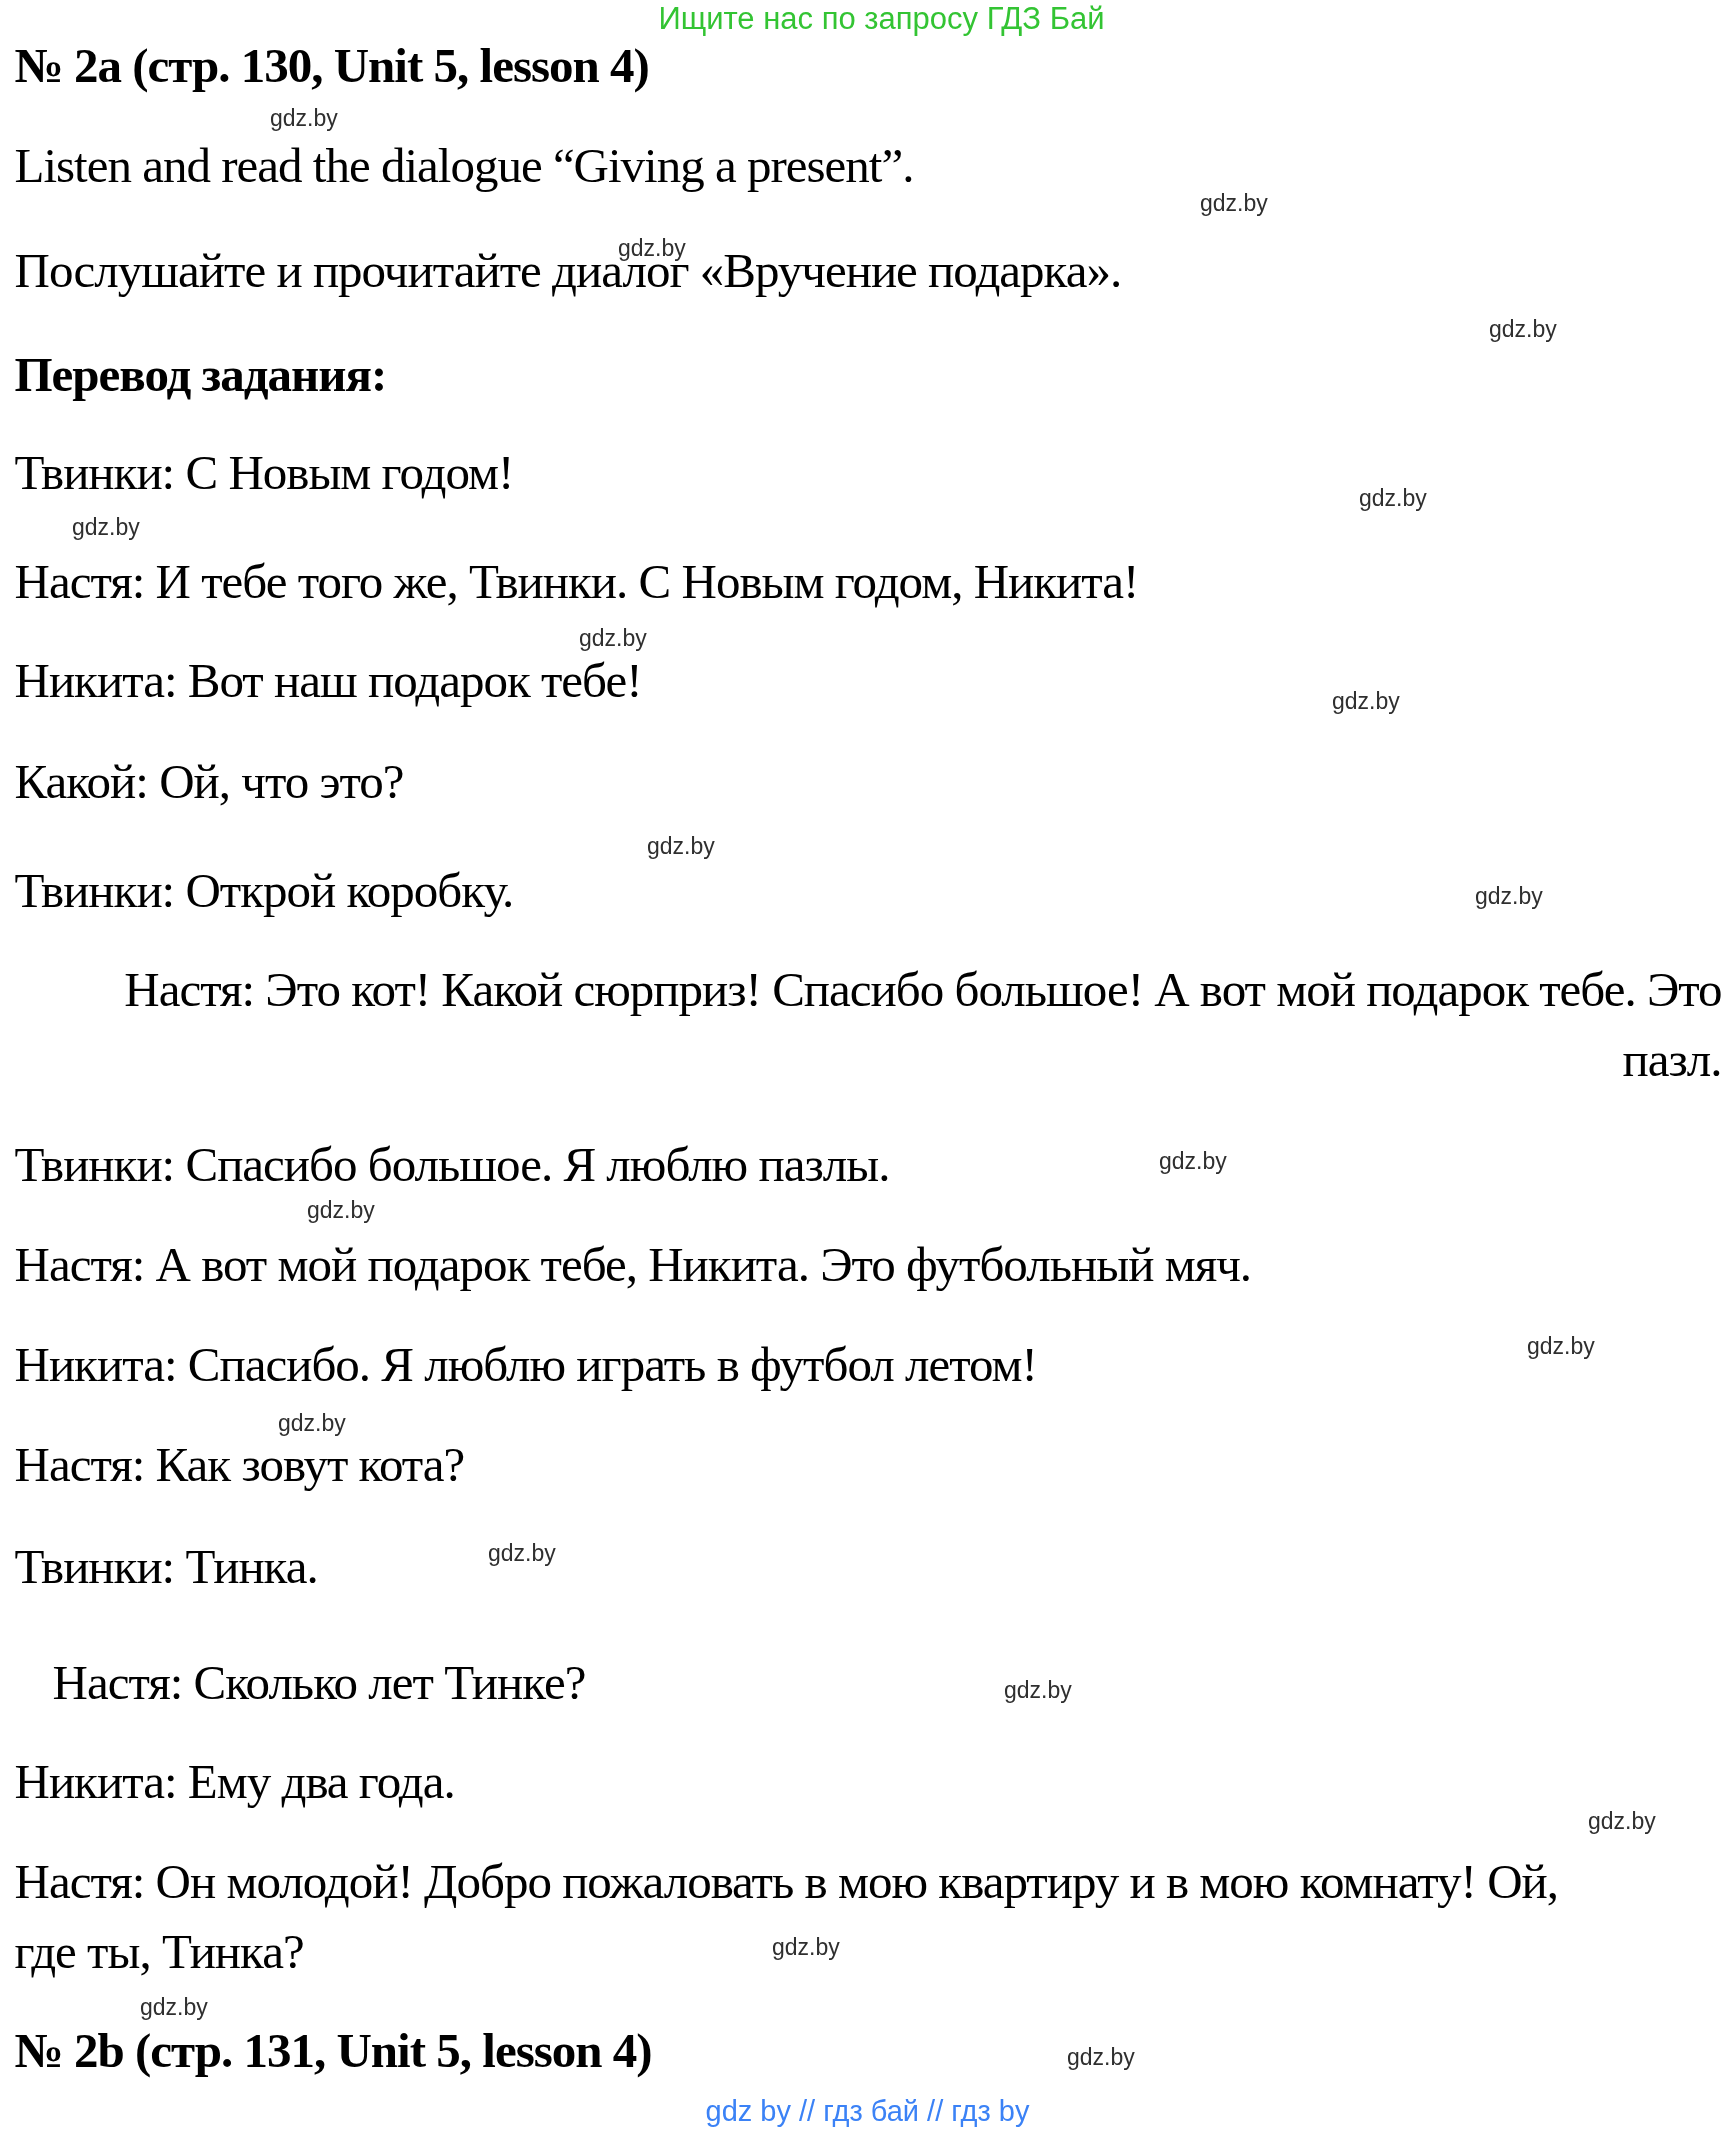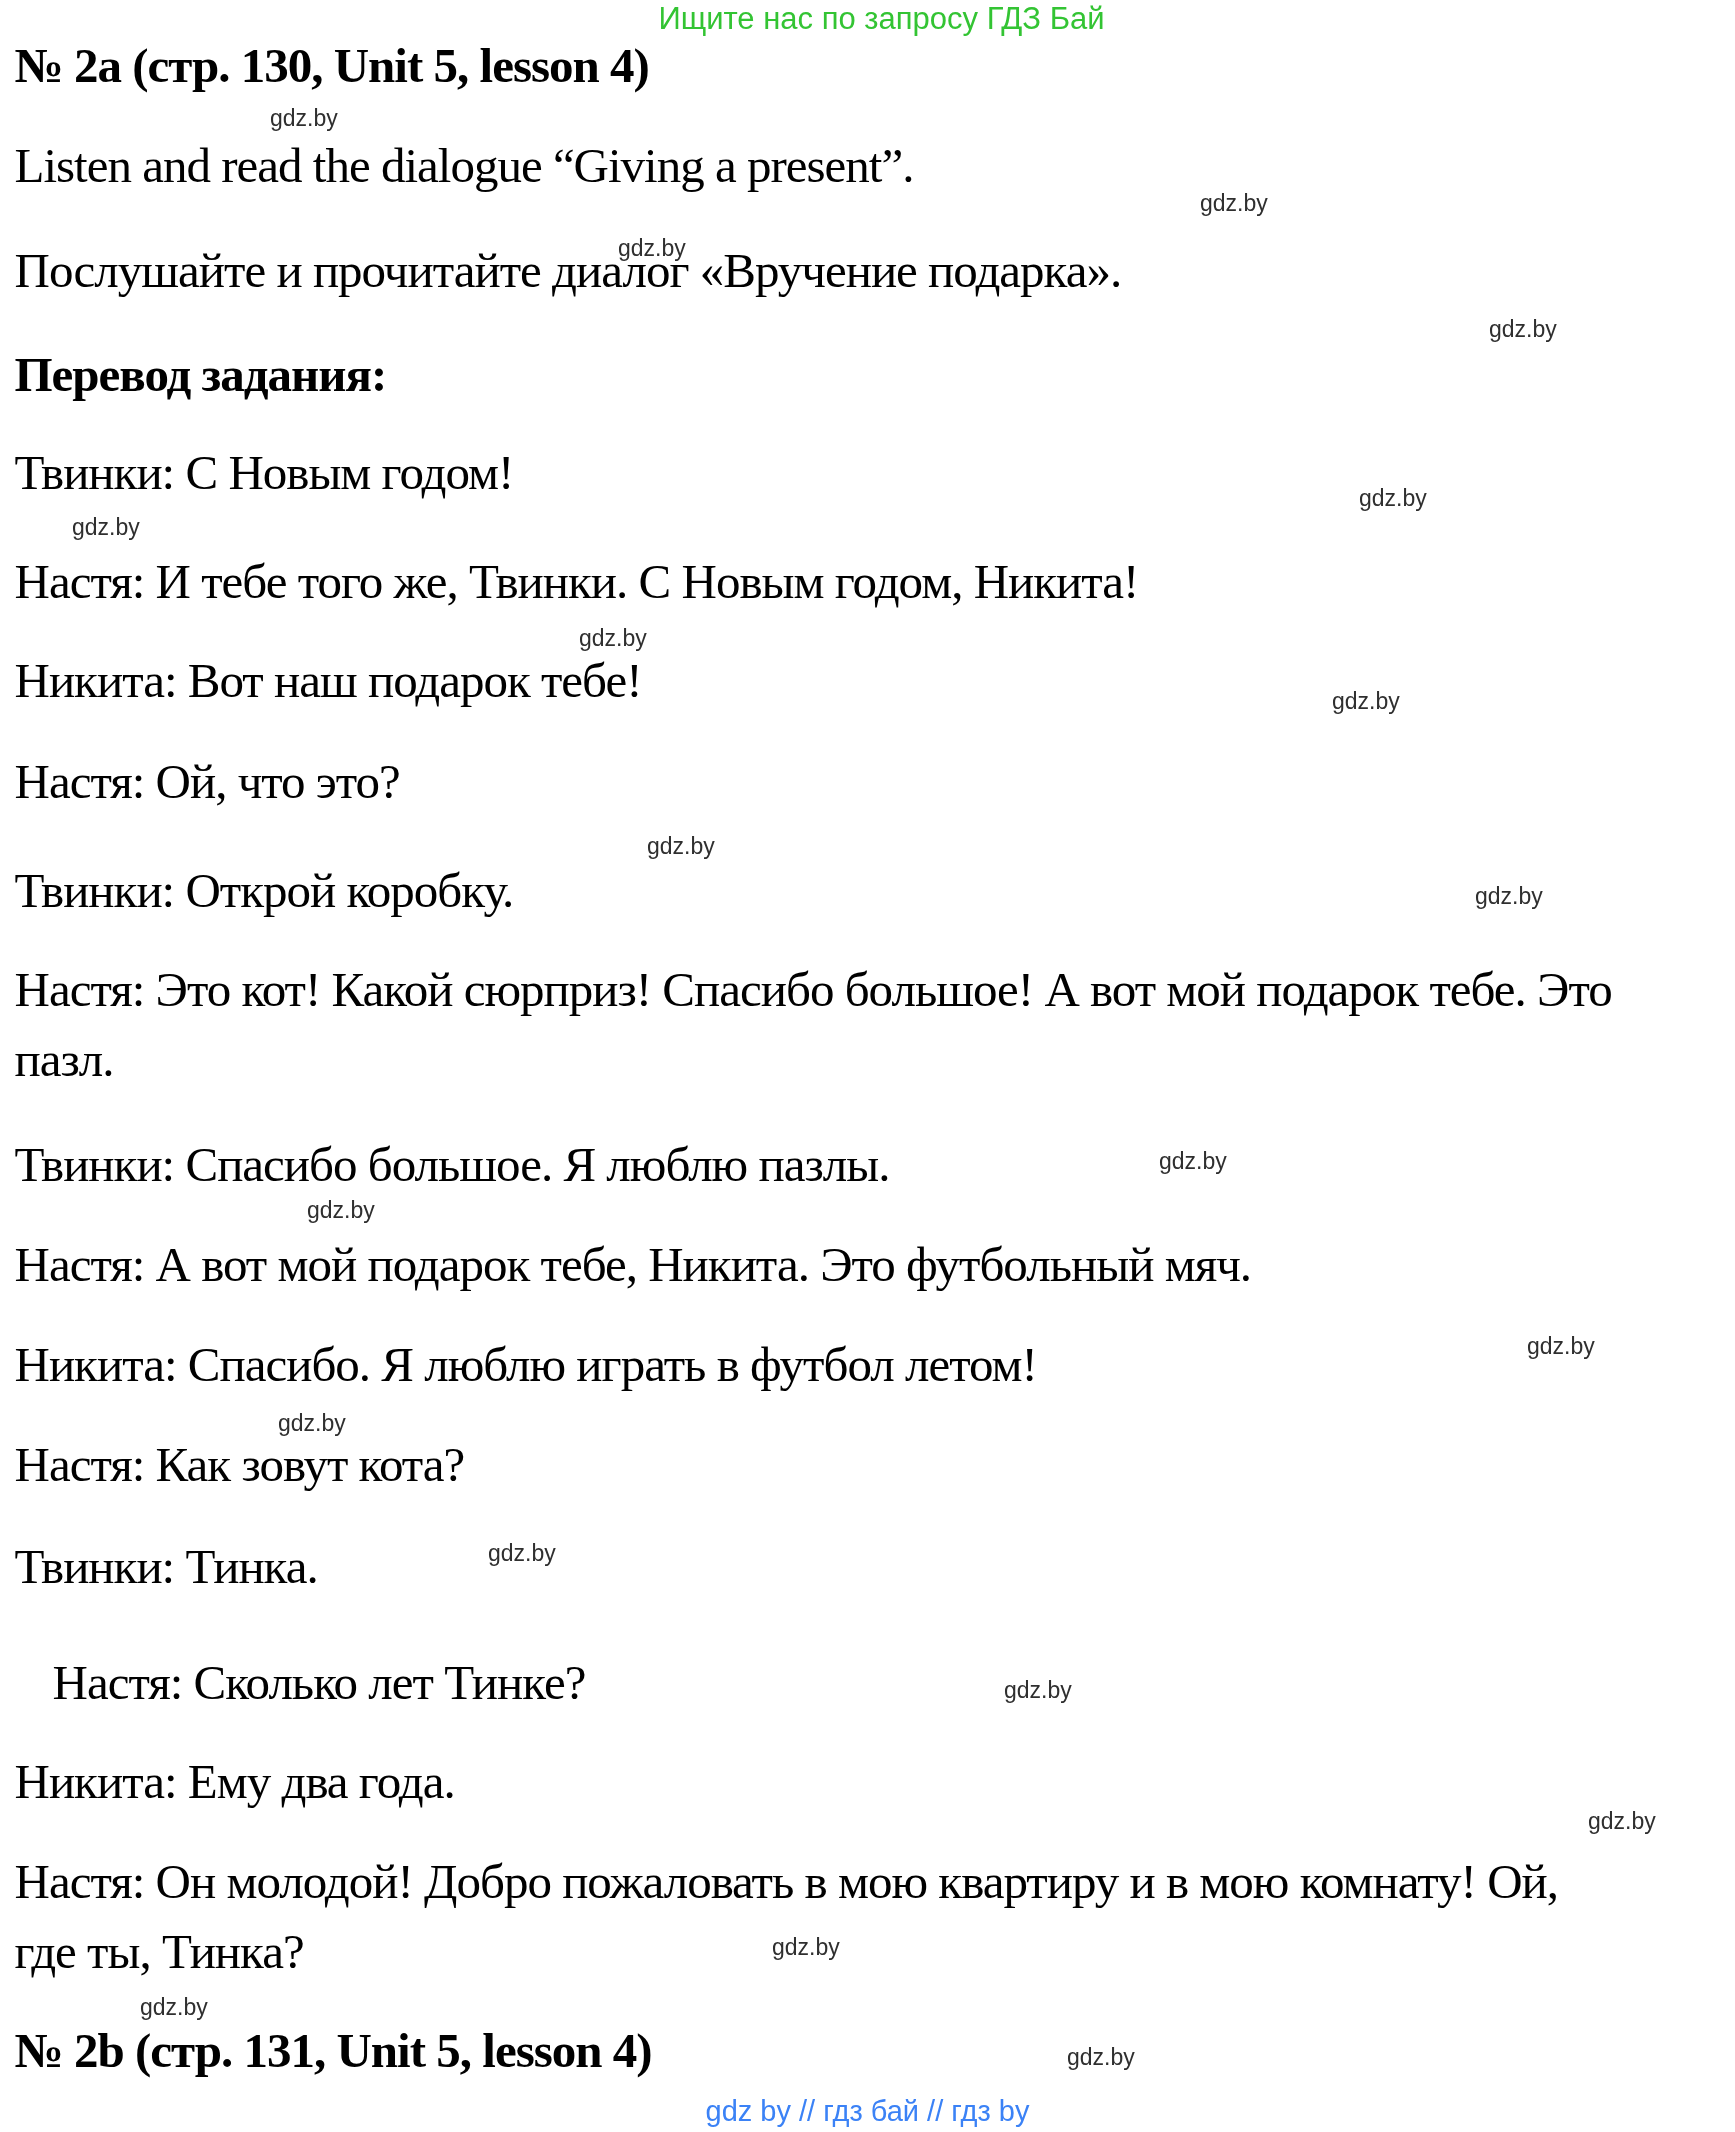--- a/index.html
+++ b/index.html
@@ -52,23 +52,23 @@
   <div class="line bold" style="top:31px;">№ 2a (стр. 130, Unit 5, lesson 4)</div>
 
   <div class="line" style="top:131px;">Listen and read the dialogue “Giving a present”.</div>
   <div class="line" style="top:236px;">Послушайте и прочитайте диалог «Вручение подарка».</div>
 
   <div class="line bold" style="top:340px;">Перевод задания:</div>
 
   <div class="line" style="top:438px;">Твинки: С Новым годом!</div>
   <div class="line" style="top:547px;">Настя: И тебе того же, Твинки. С Новым годом, Никита!</div>
   <div class="line" style="top:646px;">Никита: Вот наш подарок тебе!</div>
-  <div class="line" style="top:747px;">Настя: Ой, что это?</div>
+  <div class="line" style="top:747px;">Какой: Ой, что это?</div>
   <div class="line" style="top:856px;">Твинки: Открой коробку.</div>
-  <div class="line" style="top:955px;">Настя: Это кот! Какой сюрприз! Спасибо большое! А вот мой подарок тебе. Это пазл.</div>
+  <div class="line" style="top:955px;text-align:right;">Настя: Это кот! Какой сюрприз! Спасибо большое! А вот мой подарок тебе. Это пазл.</div>
   <div class="line" style="top:1130px;">Твинки: Спасибо большое. Я люблю пазлы.</div>
   <div class="line" style="top:1230px;">Настя: А вот мой подарок тебе, Никита. Это футбольный мяч.</div>
   <div class="line" style="top:1330px;">Никита: Спасибо. Я люблю играть в футбол летом!</div>
   <div class="line" style="top:1430px;">Настя: Как зовут кота?</div>
   <div class="line" style="top:1532px;">Твинки: Тинка.</div>
   <div class="line" style="top:1648px;margin-left:38px;">Настя: Сколько лет Тинке?</div>
   <div class="line" style="top:1747px;">Никита: Ему два года.</div>
   <div class="line narrow" style="top:1847px;">Настя: Он молодой! Добро пожаловать в мою квартиру и в мою комнату! Ой, где ты, Тинка?</div>
 
   <div class="line bold" style="top:2016px;">№ 2b (стр. 131, Unit 5, lesson 4)</div>

